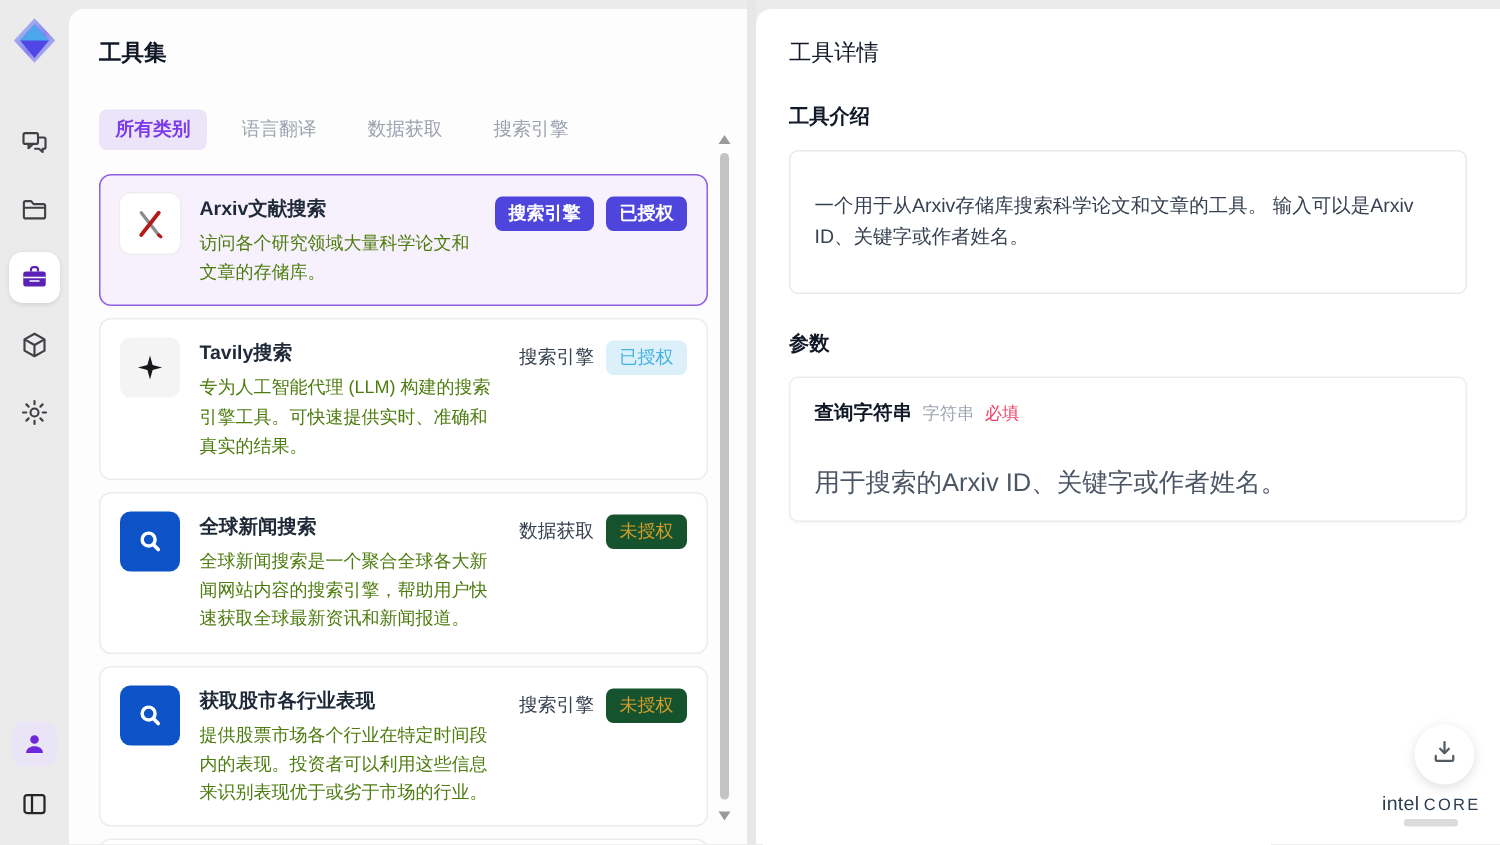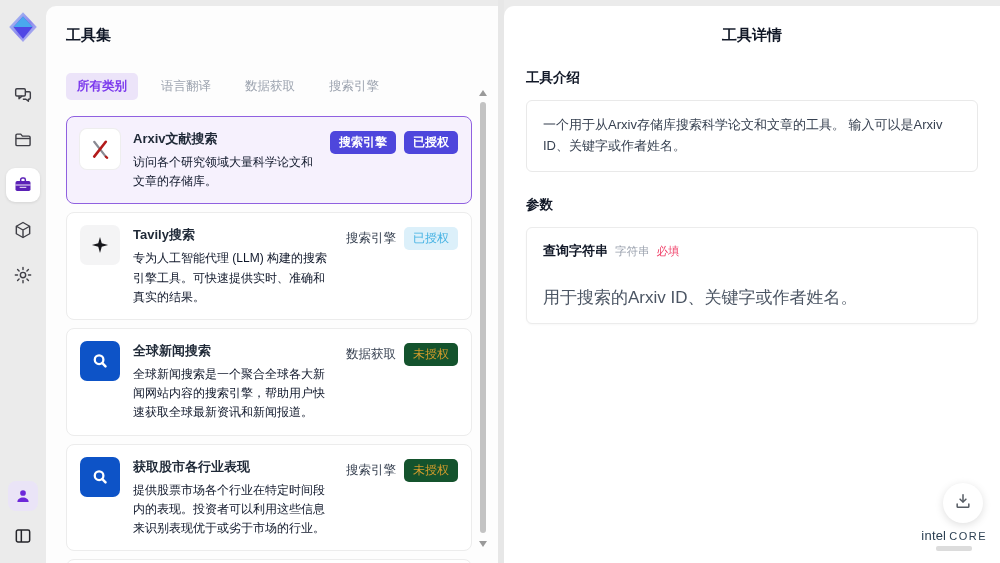--- a/index.html
+++ b/index.html
@@ -31,38 +31,38 @@
   
   .tool-list { position:relative; }
   .card { display:flex; background:#fff; border:1px solid #ececec; border-radius:8px; padding:12px 13px; margin-bottom:8px; gap:13px; cursor:pointer; }
   .card.selected { background:#f6f1fd; border:1.5px solid #9061e0; }
   .tool-icon { width:40px; height:40px; border-radius:7px; flex:none; display:flex; align-items:center; justify-content:center; }
   .icon-arxiv { background:#ffffff; box-shadow:0 0 0 1px #eee; }
   .icon-tavily { background:#f4f4f5; }
   .icon-q { background:#0d53c7; }
   .tool-main { flex:1; min-width:0; padding-top:1px; }
   .tool-name { font-size:13px; font-weight:700; color:#1f2937; margin-bottom:5px; }
-  .tool-desc { font-size:12px; color:#0f172a; line-height:1.6; }
+  .tool-desc { font-size:12px; color:#4d7c0f; line-height:1.6; }
   .tool-side { flex:none; display:flex; gap:8px; align-items:flex-start; padding-top:2px; }
   .badge { font-size:12px; padding:3px 9px; border-radius:5px; white-space:nowrap; }
   .badge.solid { background:#4e46dc; color:#fff; font-weight:600; }
   .cat-label { font-size:12.5px; color:#374151; padding:3px 0; white-space:nowrap; }
   .badge.blue { background:#dcf0fa; color:#45b2e3; }
   .badge.orange { background:#14532d; color:#d39c2b; }
 
   
   .scrollbar { position:absolute; top:84px; bottom:6px; right:11px; width:8px; }
   .scroll-up { position:absolute; top:0; left:0; width:0; height:0; border-left:4px solid transparent; border-right:4px solid transparent; border-bottom:6px solid #9a9a9a; cursor:pointer; }
   .scroll-thumb { position:absolute; top:12px; bottom:24px; left:1px; width:6px; background:#c3c3c3; border-radius:3px; cursor:pointer; }
   .scroll-down { position:absolute; bottom:10px; left:0; width:0; height:0; border-left:4px solid transparent; border-right:4px solid transparent; border-top:6px solid #9a9a9a; cursor:pointer; }
 
   
-  .detail-title { font-size:15px; font-weight:700; color:#111827;text-align:center; }
+  .detail-title { font-size:15px; font-weight:400; color:#111827; }
   .section-h { font-size:13.5px; font-weight:700; color:#111827; margin:24px 0 13px; }
-  .intro-box { border:1px solid #e9e9e9; border-radius:6px; padding:14px 16px; font-size:13px; color:#374151; background:#fff; line-height:1.6; }
+  .intro-box { border:1px solid #e9e9e9; border-radius:6px; padding:26px 16px; font-size:13px; color:#374151; background:#fff; line-height:1.6; }
   .param-card { border:1px solid #ececec; border-radius:6px; padding:14px 16px; background:#fff; box-shadow:0 1px 2px rgba(0,0,0,.03); }
   .param-head { display:flex; align-items:baseline; }
   .param-name { font-size:13px; font-weight:700; color:#111827; }
   .param-type { font-size:11.5px; color:#9ca3af; margin-left:7px;text-align:center; }
   .param-req { font-size:11.5px; color:#f0436b; margin-left:7px; }
   .param-desc { font-size:17px; color:#4b5563; margin-top:26px; }
 
   
   .fab { position:absolute; right:17px; bottom:40px; width:40px; height:40px; border-radius:50%; background:#fff; box-shadow:0 2px 8px rgba(0,0,0,.13); display:flex; align-items:center; justify-content:center; cursor:pointer; }
   .intel { position:absolute; right:13px; bottom:12px; text-align:center; }

